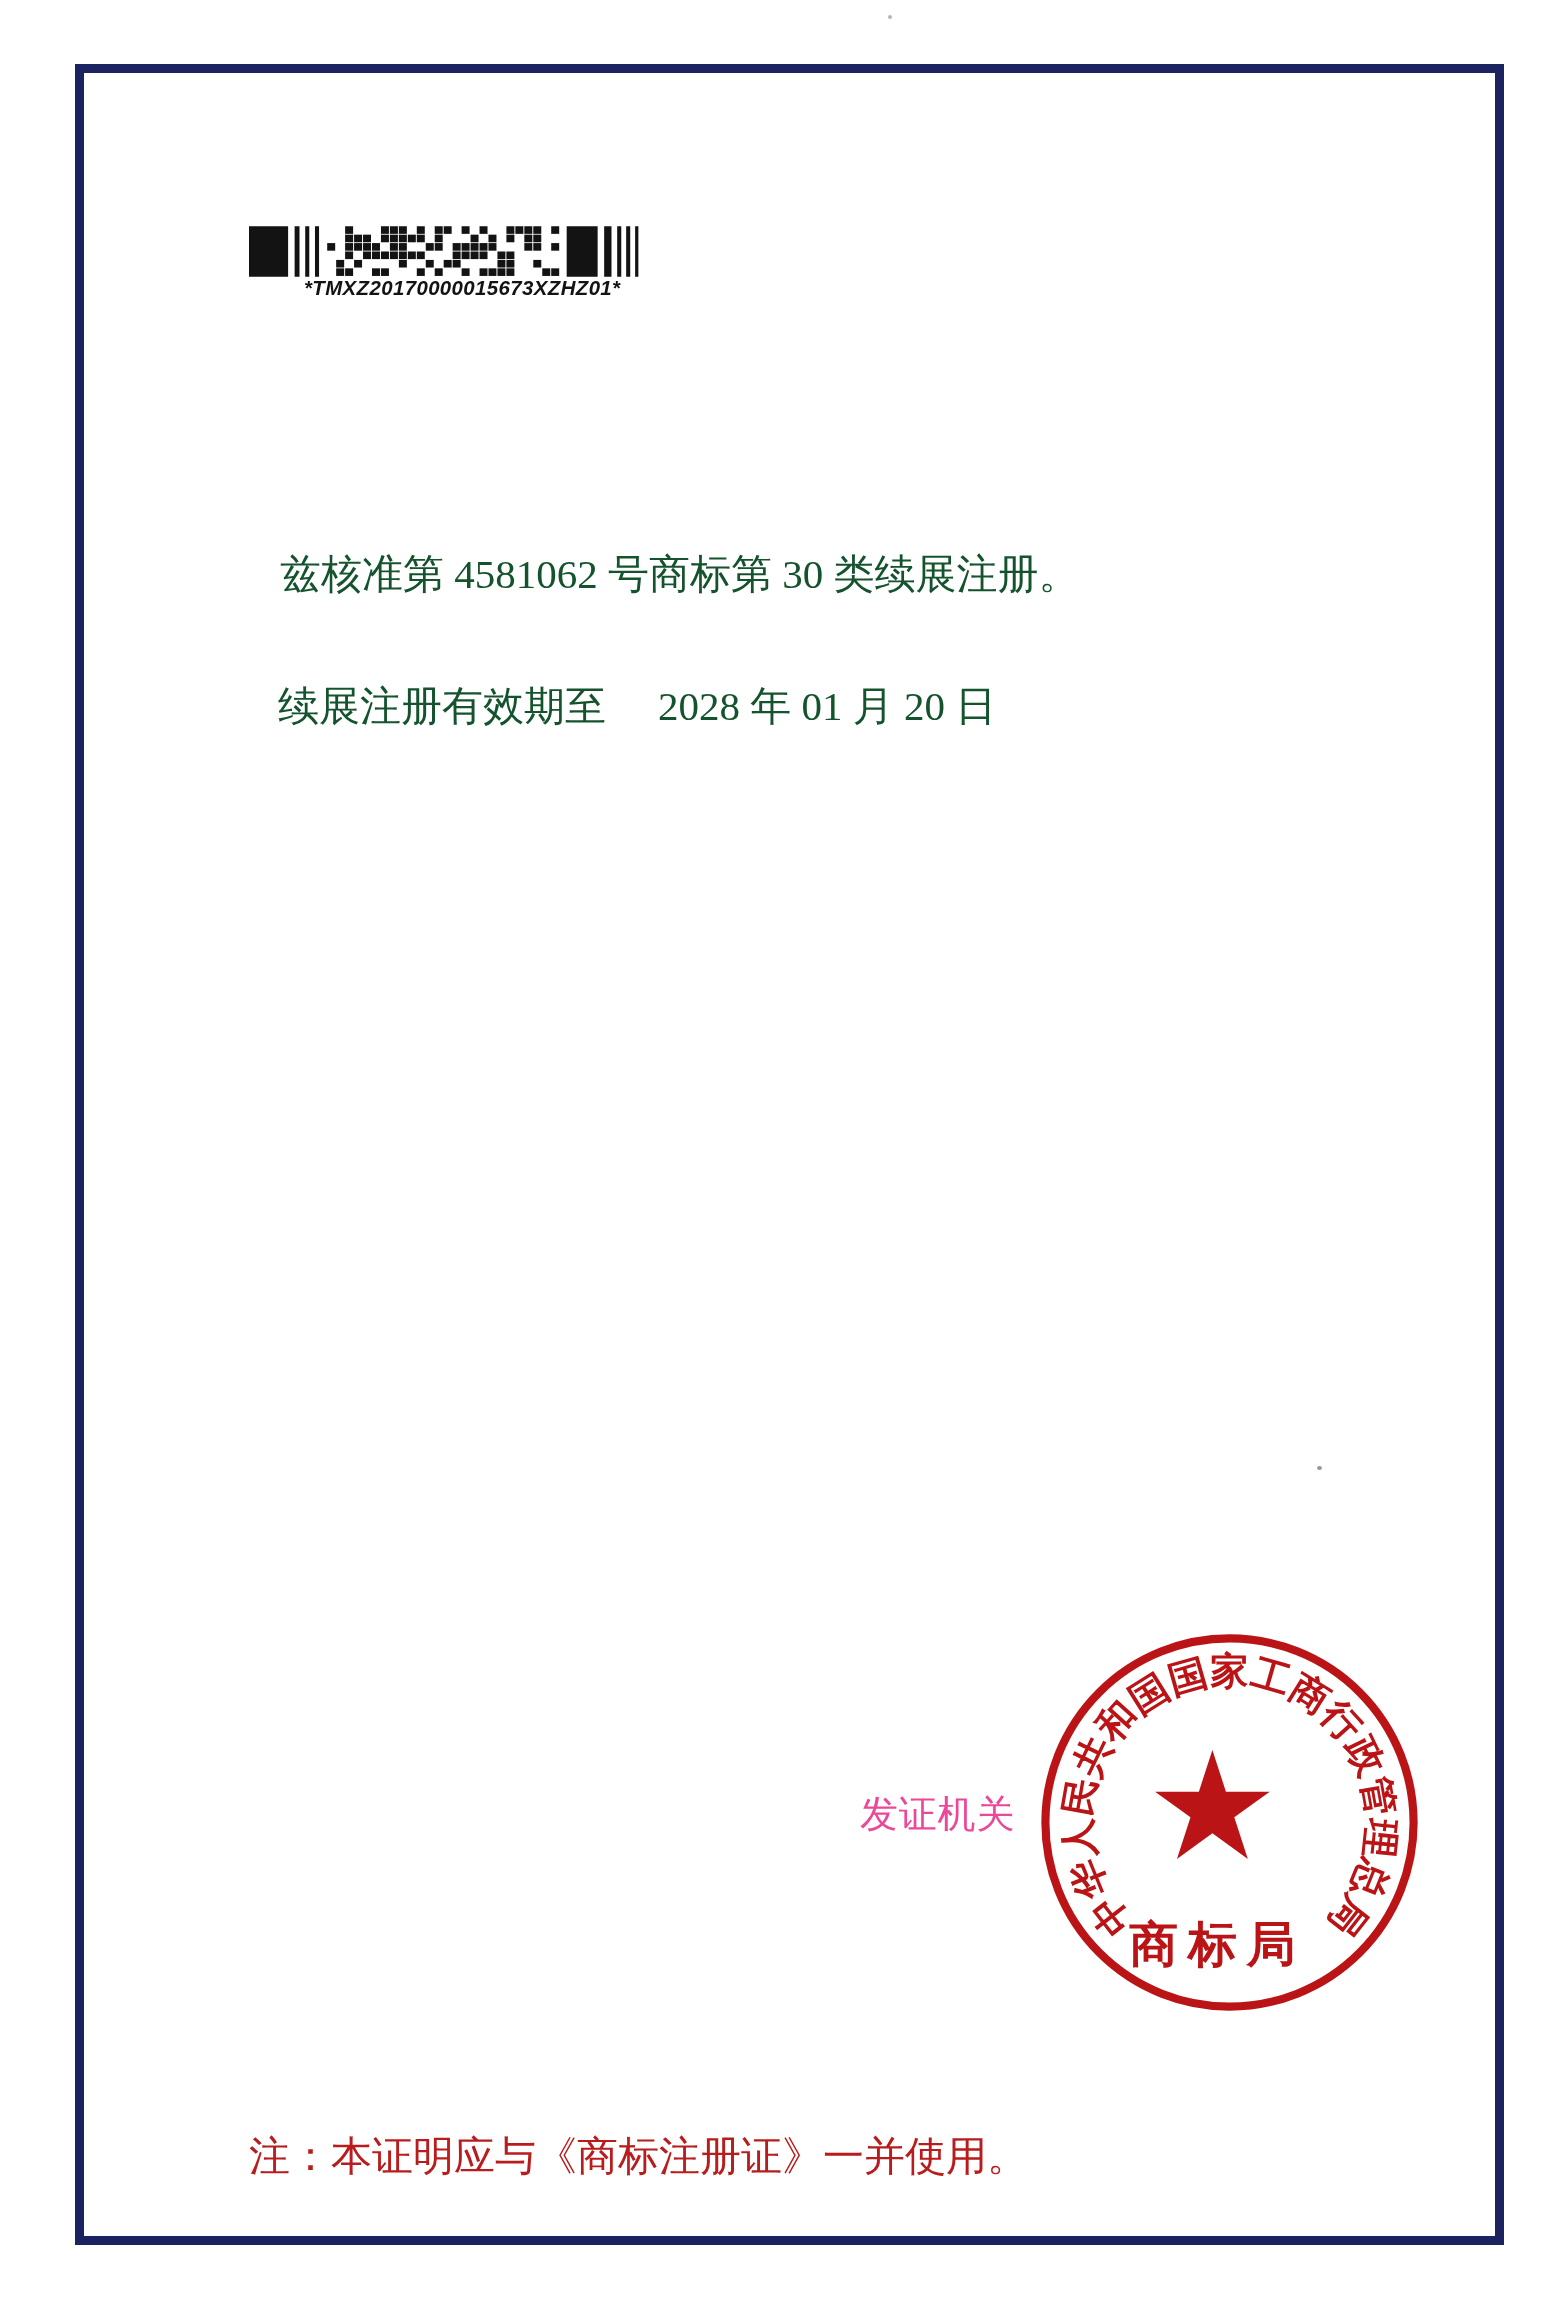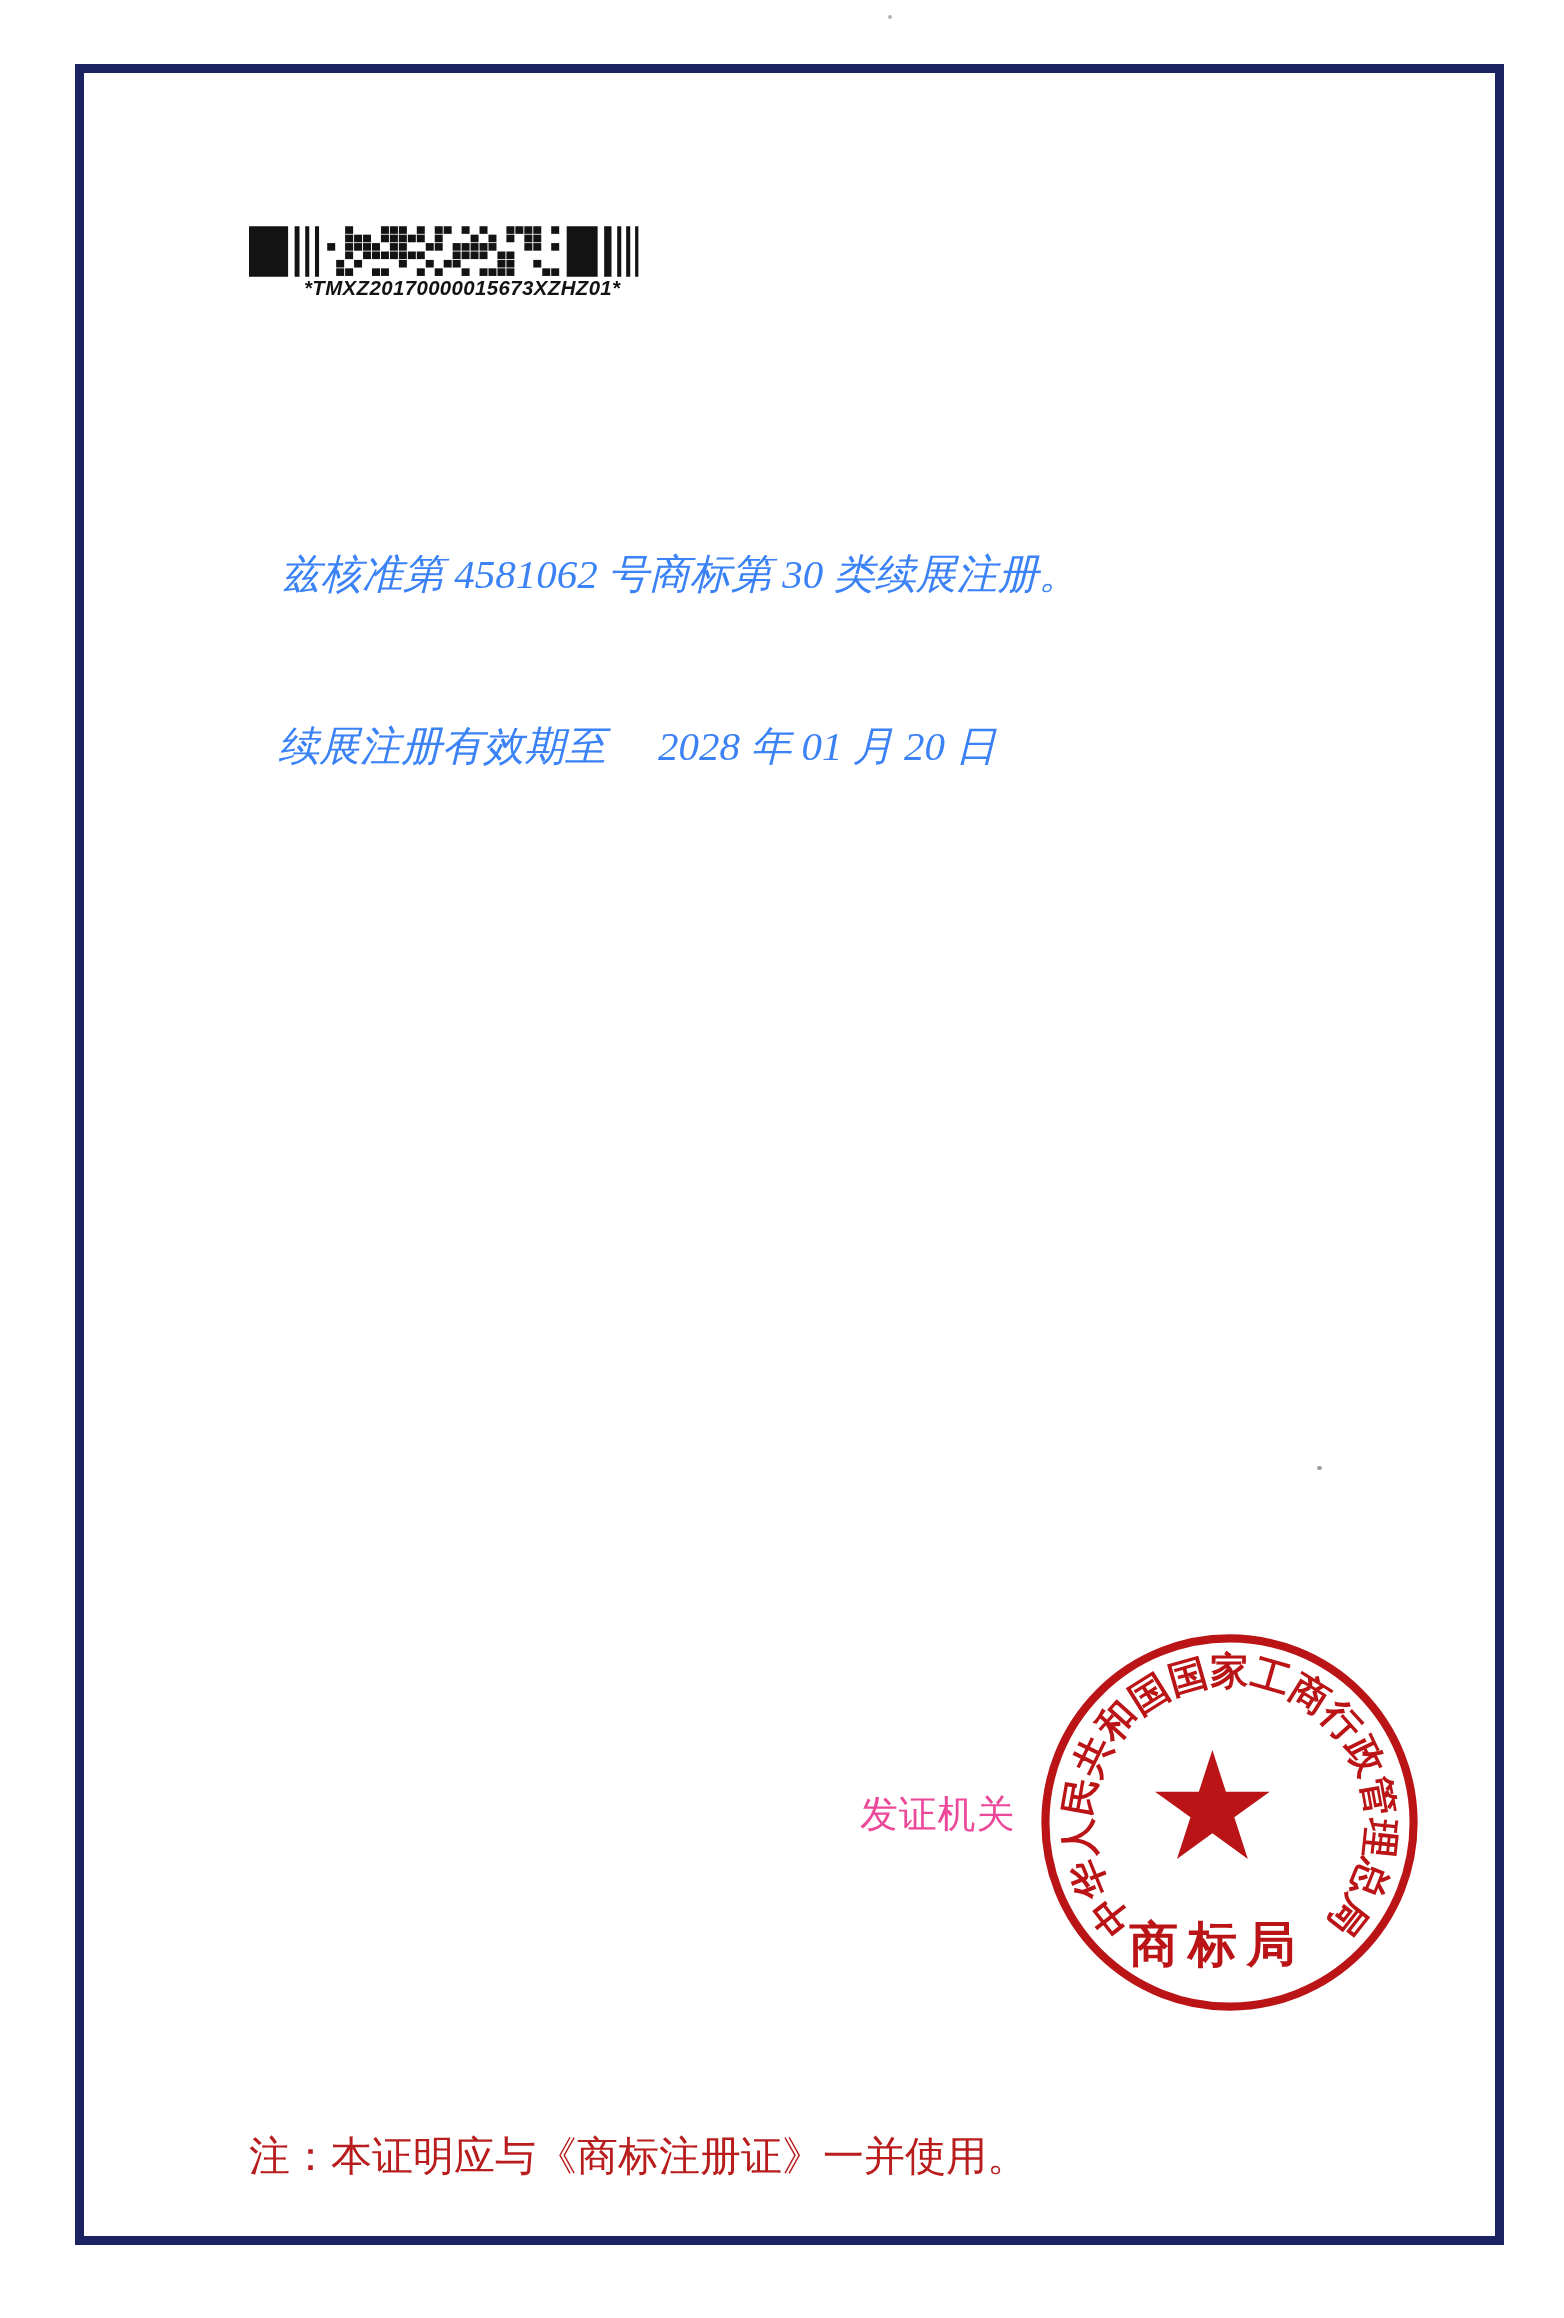--- a/index.html
+++ b/index.html
@@ -41,26 +41,25 @@
     font-weight:600;
     letter-spacing:1.6px;
     color:#101010;
     white-space:nowrap;
   }
   .body-line{
     position:absolute;
     margin:0;
     font-size:41px;
     line-height:1.2;
-    color:#3b82f6;
-    white-space:nowrap;
-    font-style:italic;
+    color:#14532d;
+    white-space:nowrap;
   }
   .line1{left:196px;top:477px;}
-  .line2{left:194px;top:609px;margin-top:40px;}
+  .line2{left:194px;top:609px;}
   .line2 .date{margin-left:52px;}
   .issuer{
     position:absolute;left:776px;top:1716px;
     font-size:38px;
     letter-spacing:0.8px;
     color:#ec4899;
     white-space:nowrap;
   }
   .seal{
     position:absolute;left:950px;top:1554px;

